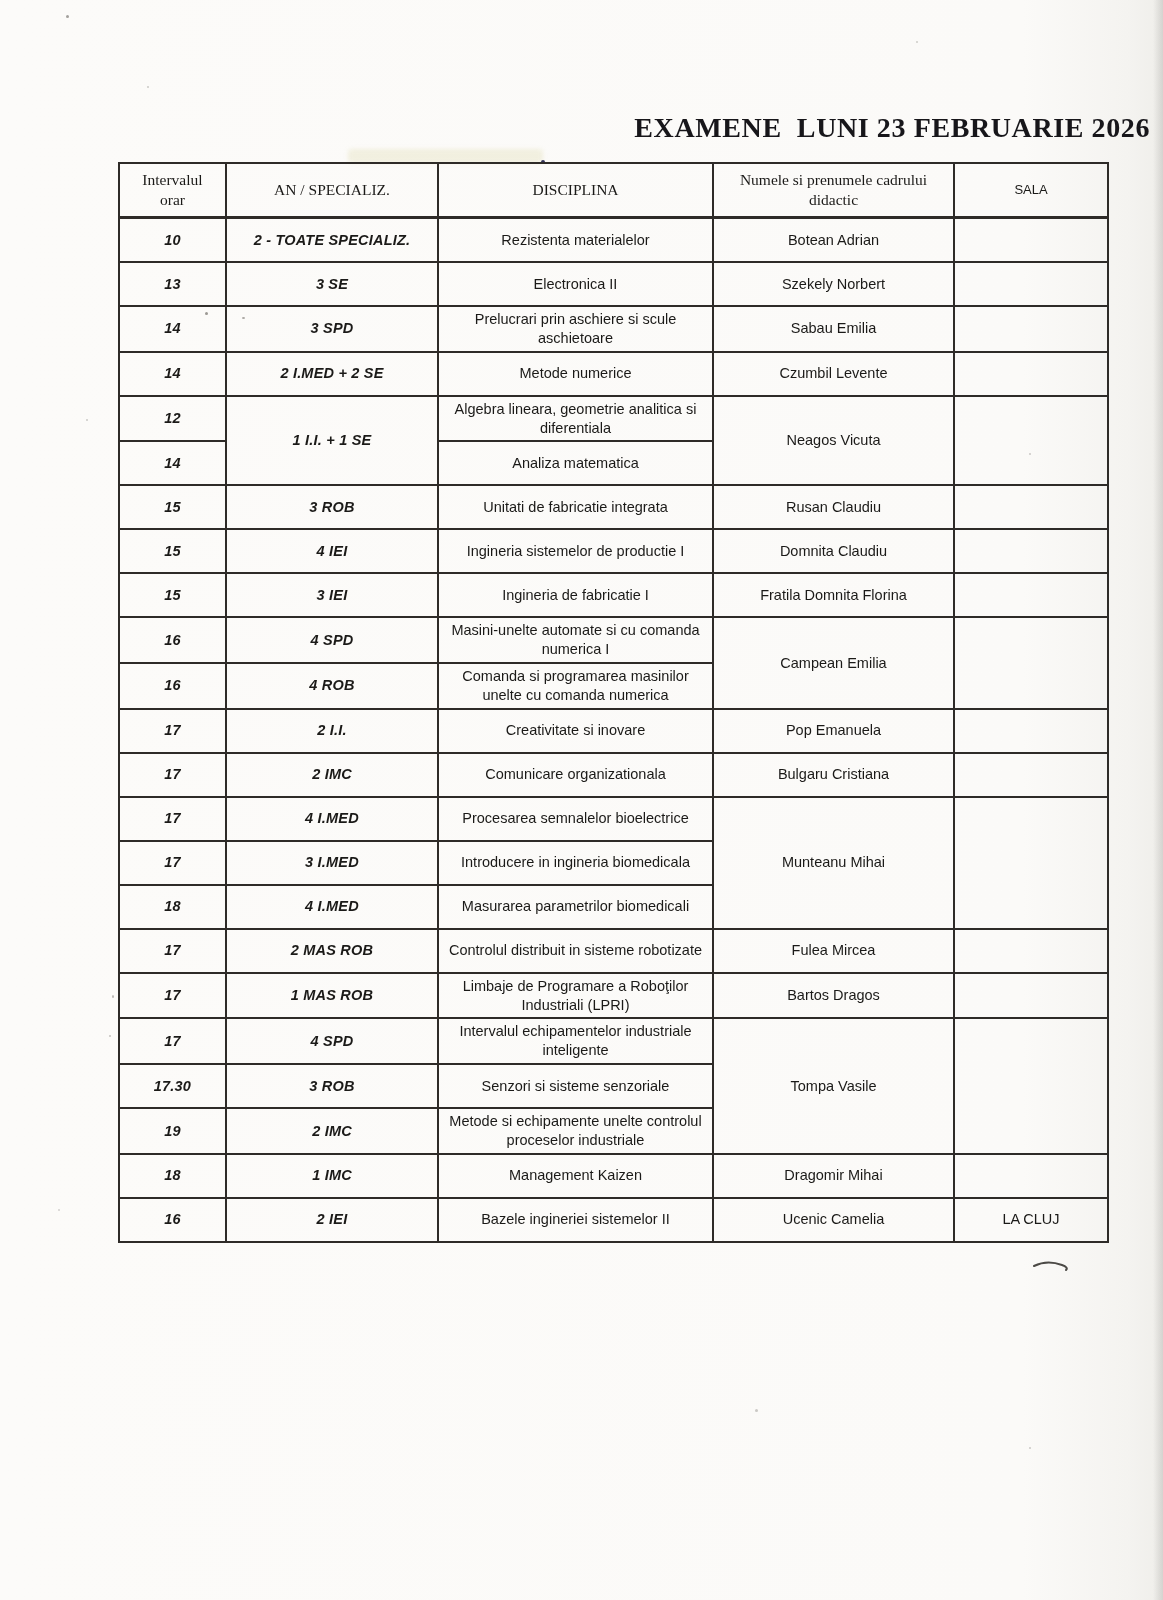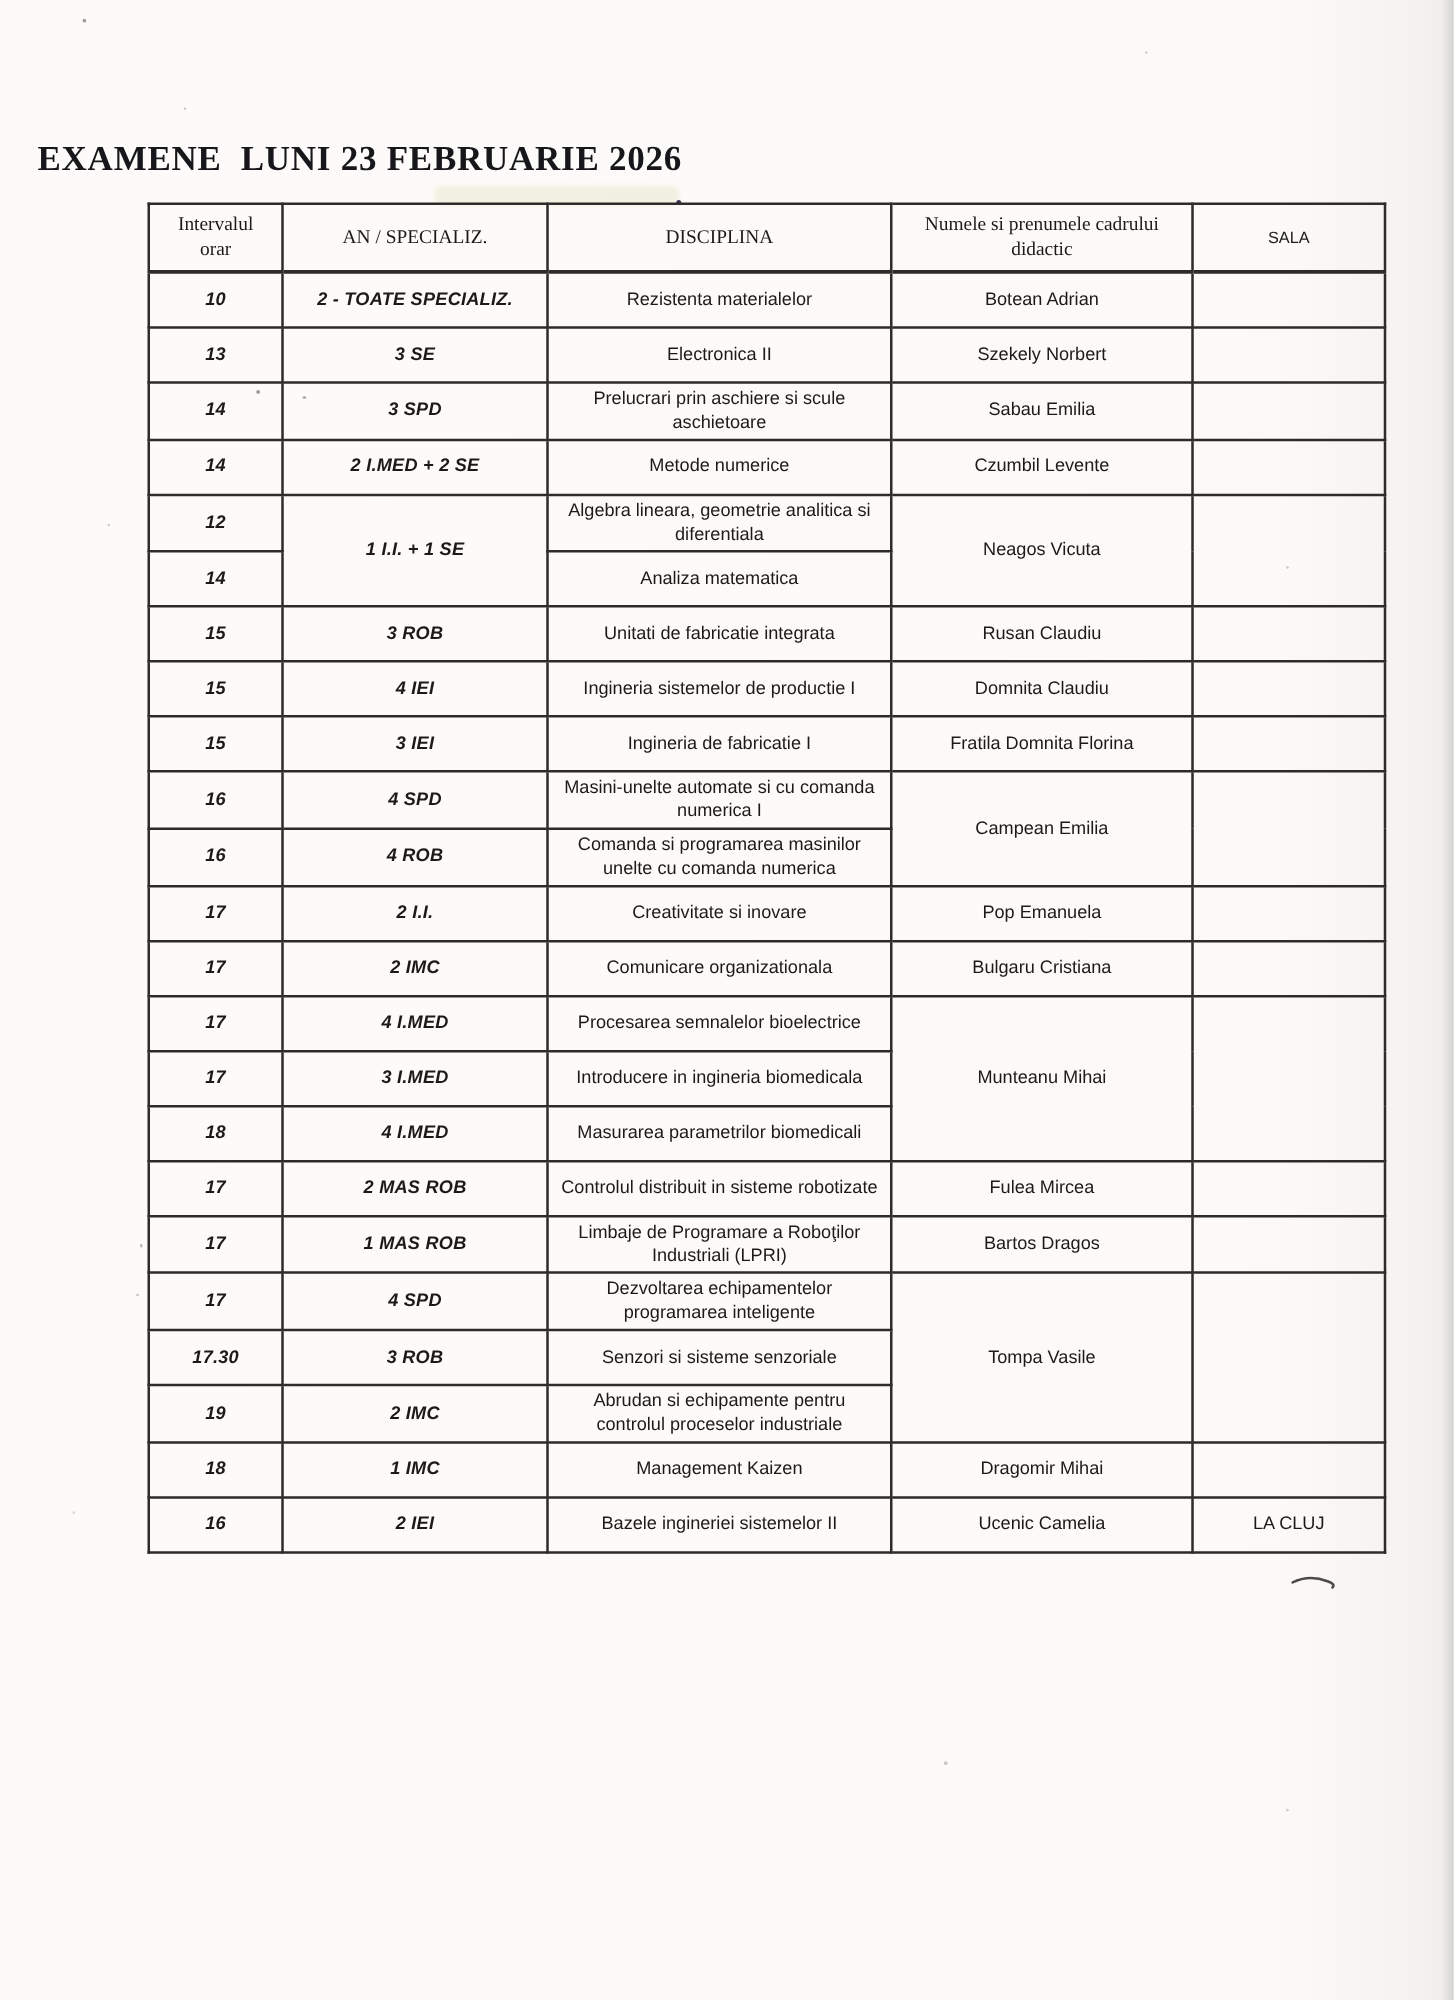--- a/index.html
+++ b/index.html
@@ -15,21 +15,21 @@
     overflow: hidden;
     font-family: "Liberation Serif", serif;
     color: #1b1a18;
   }
   .doc-title {
     position: absolute;
     top: 112px;
     left: 30px;
     width: 1120px;
     margin: 0;
-    text-align: left;
+    text-align: right;
     font-family: "Liberation Serif", serif;
     font-size: 28px;
     font-weight: 700;
     letter-spacing: 0.6px;
     white-space: pre;
     color: #17161a;
   }
   .title-dot {
     position: absolute;
     top: 160px;
@@ -257,33 +257,33 @@
         <tr>
           <td class="k-time">17</td>
           <td class="k-an">1 MAS ROB</td>
           <td class="k-disc serif">Limbaje de Programare a Roboţilor Industriali (LPRI)</td>
           <td class="k-teacher serif">Bartos Dragos</td>
           <td class="k-sala"></td>
         </tr>
         <tr>
           <td class="k-time">17</td>
           <td class="k-an">4 SPD</td>
-          <td class="k-disc">Dezvoltarea echipamentelor programarea inteligente</td>
+          <td class="k-disc">Intervalul echipamentelor industriale inteligente</td>
           <td rowspan="3" class="k-teacher">Tompa Vasile</td>
           <td rowspan="3" class="k-sala"></td>
         </tr>
         <tr>
           <td class="k-time">17.30</td>
           <td class="k-an">3 ROB</td>
           <td class="k-disc">Senzori si sisteme senzoriale</td>
         </tr>
         <tr>
           <td class="k-time">19</td>
           <td class="k-an">2 IMC</td>
-          <td class="k-disc serif">Abrudan si echipamente pentru controlul proceselor industriale</td>
+          <td class="k-disc serif">Metode si echipamente unelte controlul proceselor industriale</td>
         </tr>
         <tr>
           <td class="k-time">18</td>
           <td class="k-an">1 IMC</td>
           <td class="k-disc serif">Management Kaizen</td>
           <td class="k-teacher serif">Dragomir Mihai</td>
           <td class="k-sala"></td>
         </tr>
         <tr>
           <td class="k-time">16</td>

